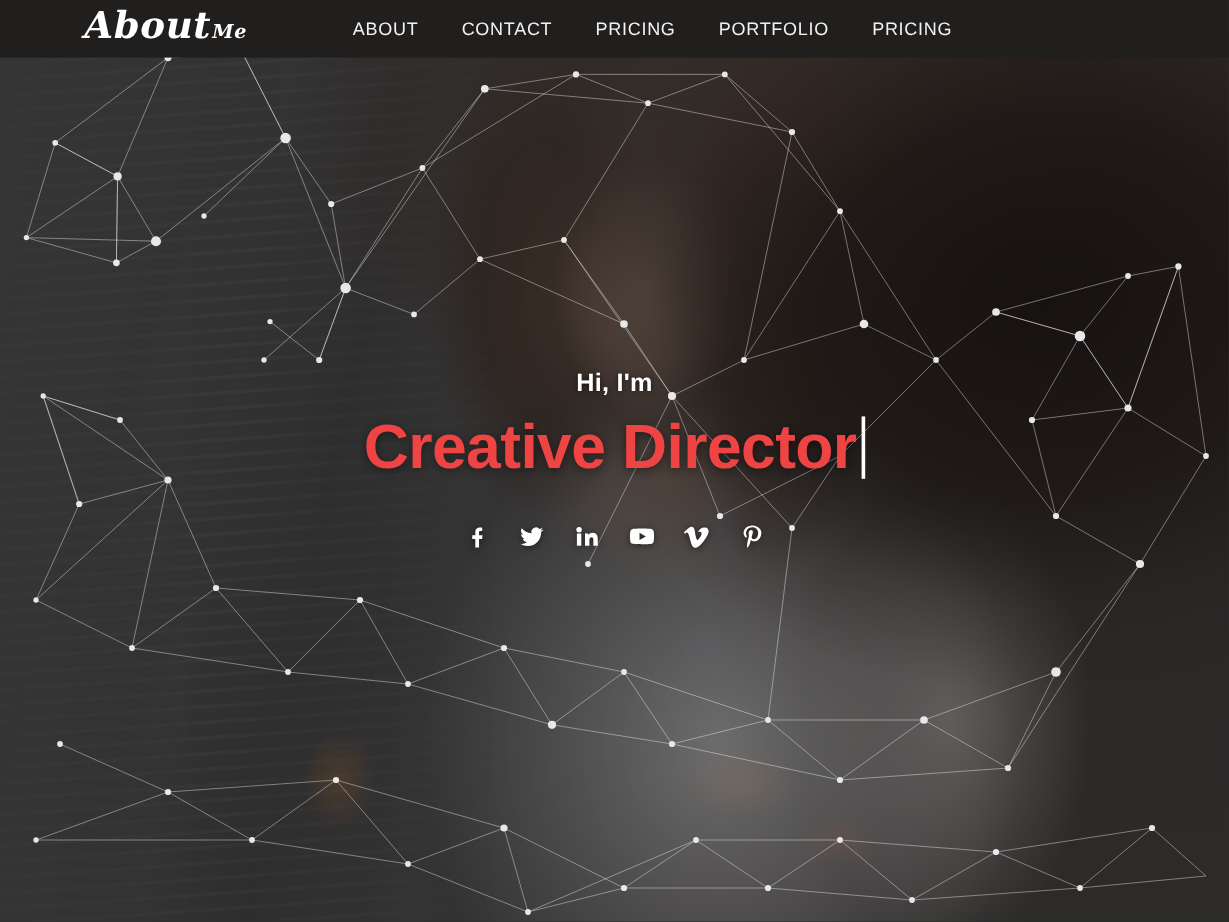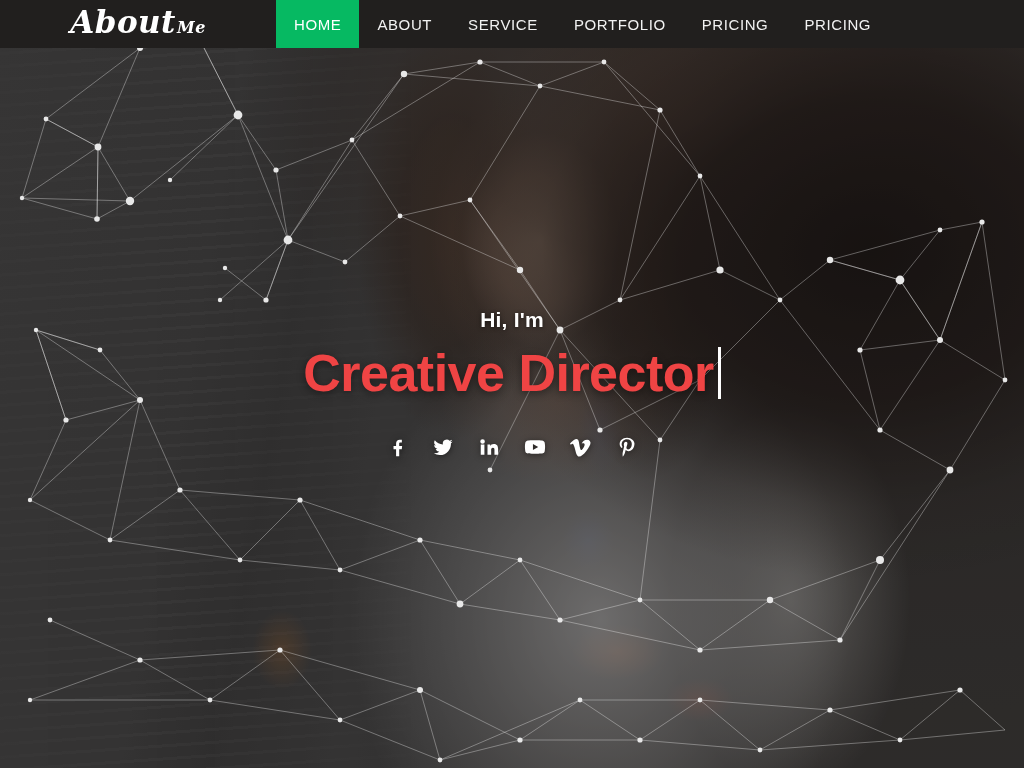--- a/index.html
+++ b/index.html
@@ -316,38 +316,35 @@
 
   <header class="site-header">
     <div class="brand">
       <span class="brand-text">
         <span>About</span>
           <span class="brand-sub">Me</span>
       </span>
     </div>
 
     <nav class="main-nav">
-      <a class="nav-item active" href="#">
-          <span>HOME</span>
-        </a>
       <a class="nav-item" href="#">
           <span>ABOUT</span>
         </a>
       <a class="nav-item" href="#">
-          <span>SERVICE</span>
+          <span>CONTACT</span>
+        </a>
+      <a class="nav-item" href="#">
+          <span>PRICING</span>
         </a>
       <a class="nav-item" href="#">
           <span>PORTFOLIO</span>
         </a>
       <a class="nav-item" href="#">
           <span>PRICING</span>
         </a>
-      <a class="nav-item" href="#">
-          <span>PRICING</span>
-        </a>
     </nav>
   </header>
 
   <div class="hero-content">
 
     <div class="hero-greeting">Hi, I'm</div>
 
     <div class="hero-headline">
       <span>Creative Director</span>
         <span class="type-cursor"></span>

